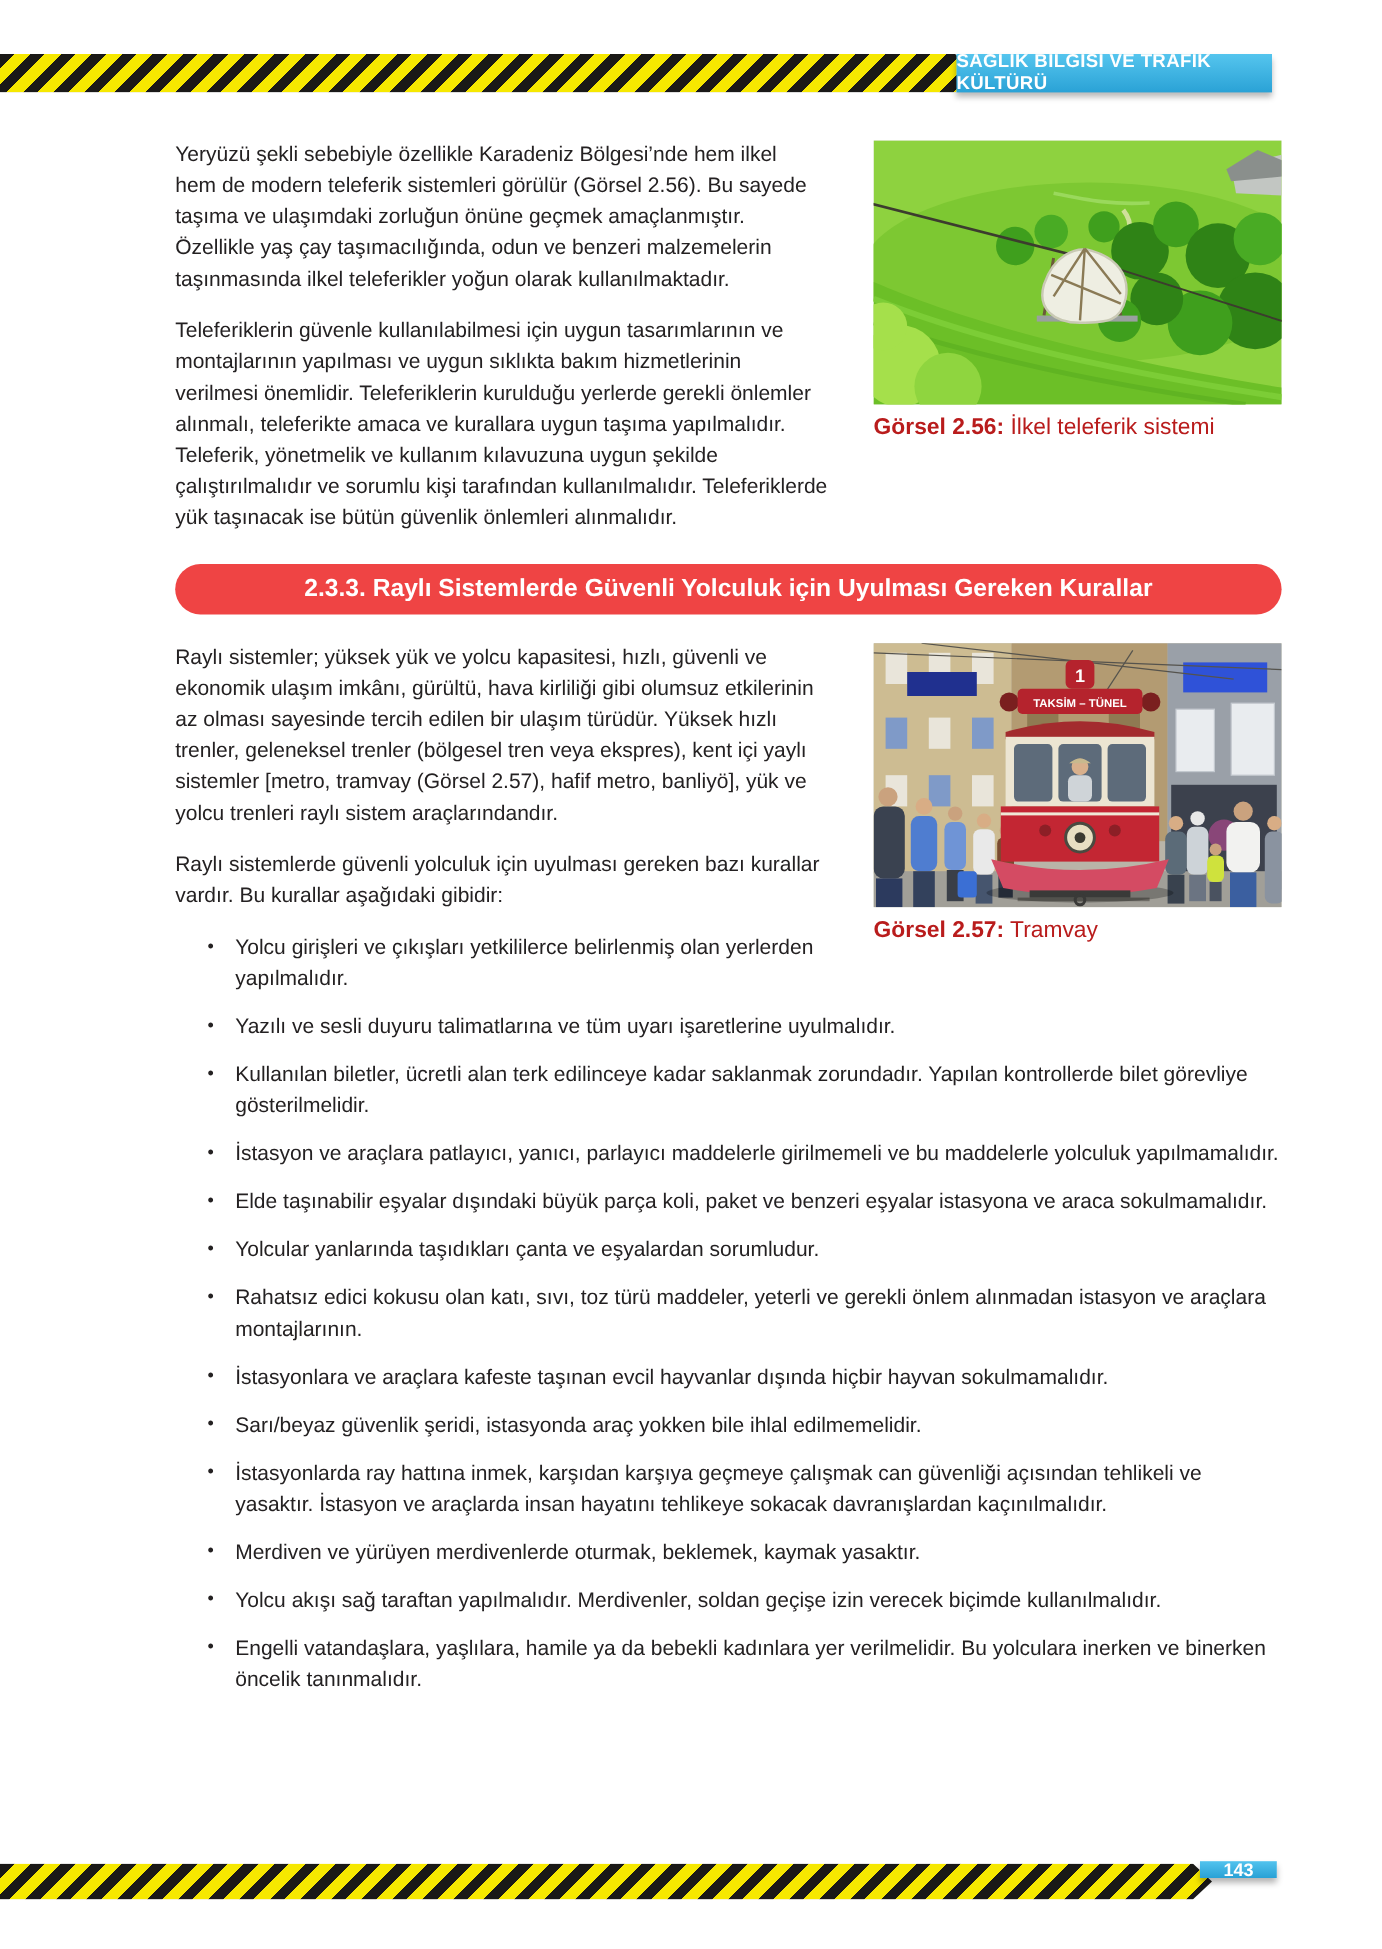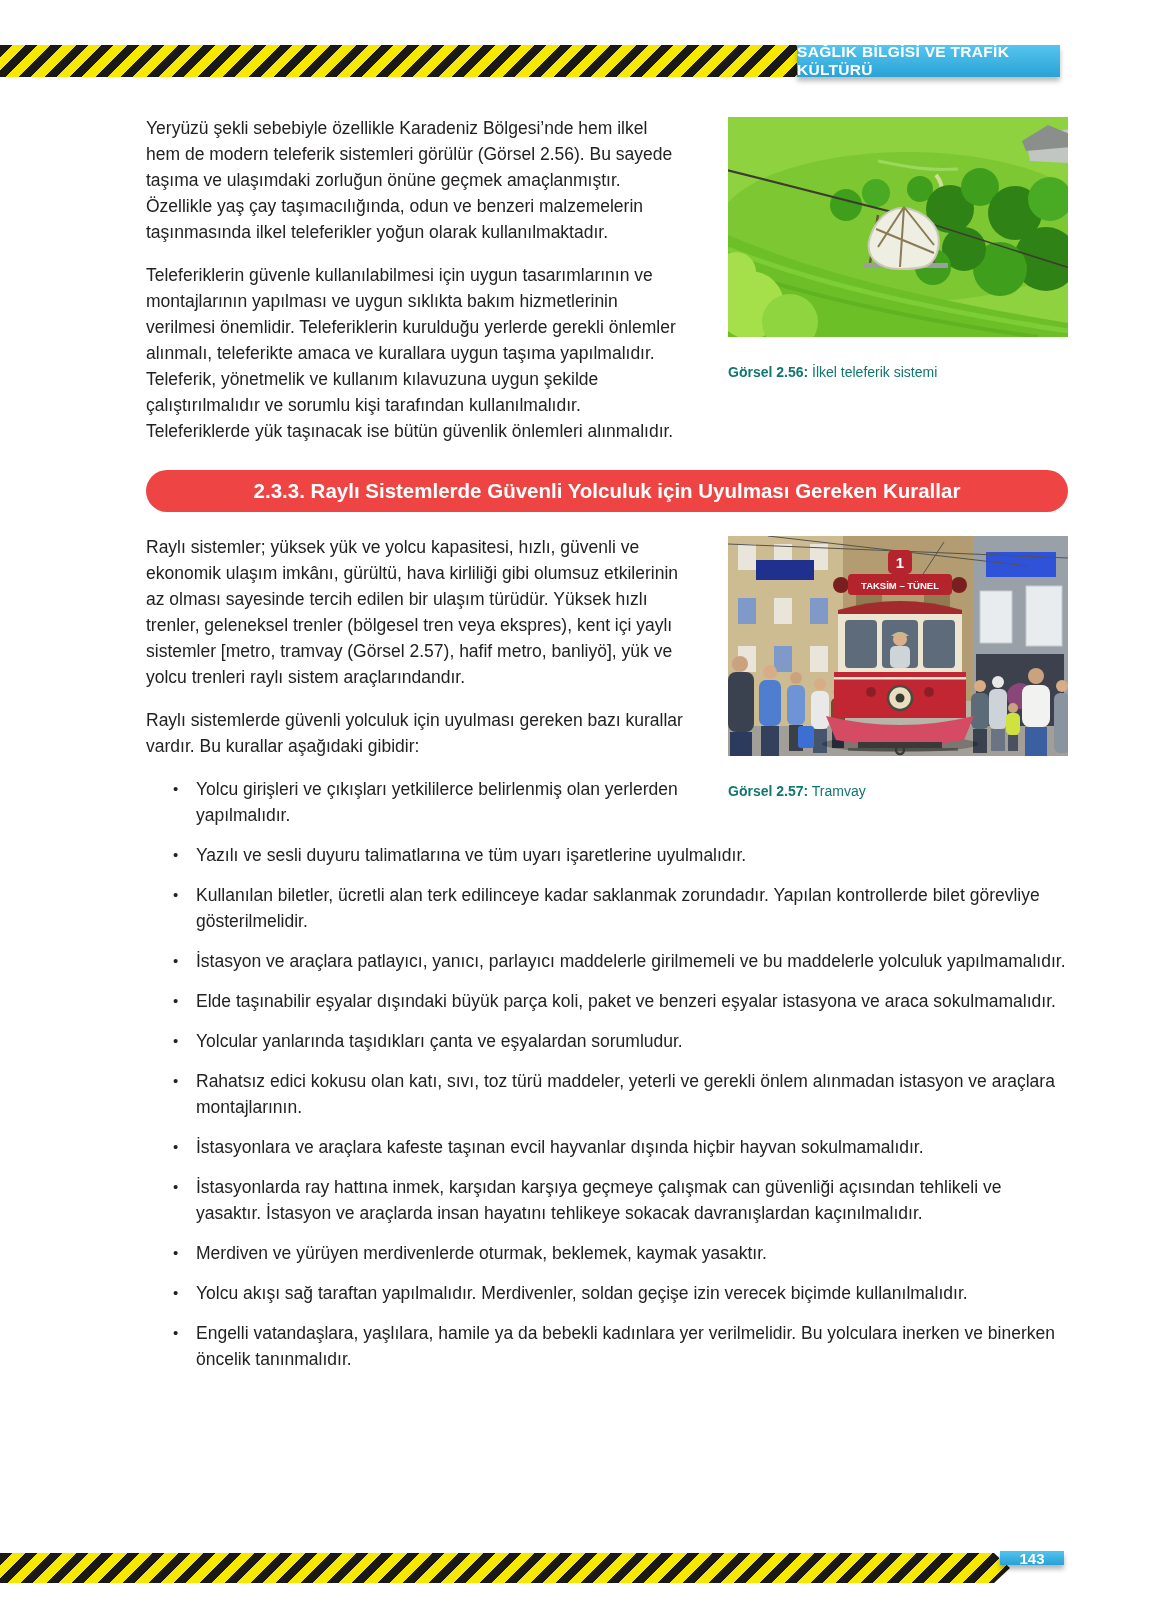--- a/index.html
+++ b/index.html
@@ -28,21 +28,21 @@
     background:linear-gradient(180deg,#52c3ee 0%,#29a1d5 100%);
     color:#fff; font-weight:bold; font-size:15px;
     display:flex; align-items:center; justify-content:center;
     box-shadow:0 4px 5px rgba(0,0,0,.3);
   }
   
   .content { padding:115px 115px 0 115px; }
   .content p { margin:0 0 17px 0; font-size:17.5px; line-height:26px; max-width:575px; }
   figure { float:right; width:340px; margin:2px 0 12px 44px; }
   figure .photo { width:340px; height:220px; display:block; background:#dfe6d6; }
-  figcaption { margin-top:26px; font-size:14px; line-height:18px; color:#0f766e; }
+  figcaption { margin-top:11px; font-size:19px; line-height:18px; color:#b91c1c; }
   figcaption b { font-weight:bold; }
   .section-pill {
     clear:both; margin:26px 0 22px 0; height:42px; border-radius:21px;
     background:#ef4444; color:#ffffff; text-align:center;
     font-size:20.5px; font-weight:bold; line-height:42px;
   }
   ul.rules { list-style:none; margin:6px 0 10px 0; padding:0; }
   ul.rules li {
     position:relative; padding-left:50px; margin-bottom:14px;
     font-size:17.5px; line-height:26px;
@@ -262,20 +262,21 @@
 
       <ul class="rules">
         <li class="narrow">Yolcu girişleri ve çıkışları yetkililerce belirlenmiş olan yerlerden yapılmalıdır.</li>
         <li>Yazılı ve sesli duyuru talimatlarına ve tüm uyarı işaretlerine uyulmalıdır.</li>
         <li>Kullanılan biletler, ücretli alan terk edilinceye kadar saklanmak zorundadır. Yapılan kontrollerde bilet görevliye gösterilmelidir.</li>
         <li>İstasyon ve araçlara patlayıcı, yanıcı, parlayıcı maddelerle girilmemeli ve bu maddelerle yolculuk yapılmamalıdır.</li>
         <li>Elde taşınabilir eşyalar dışındaki büyük parça koli, paket ve benzeri eşyalar istasyona ve araca sokulmamalıdır.</li>
         <li>Yolcular yanlarında taşıdıkları çanta ve eşyalardan sorumludur.</li>
         <li>Rahatsız edici kokusu olan katı, sıvı, toz türü maddeler, yeterli ve gerekli önlem alınmadan istasyon ve araçlara montajlarının.</li>
         <li>İstasyonlara ve araçlara kafeste taşınan evcil hayvanlar dışında hiçbir hayvan sokulmamalıdır.</li>
+        <li>Sarı/beyaz güvenlik şeridi, istasyonda araç yokken bile ihlal edilmemelidir.</li>
         <li>İstasyonlarda ray hattına inmek, karşıdan karşıya geçmeye çalışmak can güvenliği açısından tehlikeli ve yasaktır. İstasyon ve araçlarda insan hayatını tehlikeye sokacak davranışlardan kaçınılmalıdır.</li>
         <li>Merdiven ve yürüyen merdivenlerde oturmak, beklemek, kaymak yasaktır.</li>
         <li>Yolcu akışı sağ taraftan yapılmalıdır. Merdivenler, soldan geçişe izin verecek biçimde kullanılmalıdır.</li>
         <li>Engelli vatandaşlara, yaşlılara, hamile ya da bebekli kadınlara yer verilmelidir. Bu yolculara inerken ve binerken öncelik tanınmalıdır.</li>
       </ul>
     </section>
   </div>
 
   <div class="hazard bottom"></div>
   <div class="page-number">143</div>

